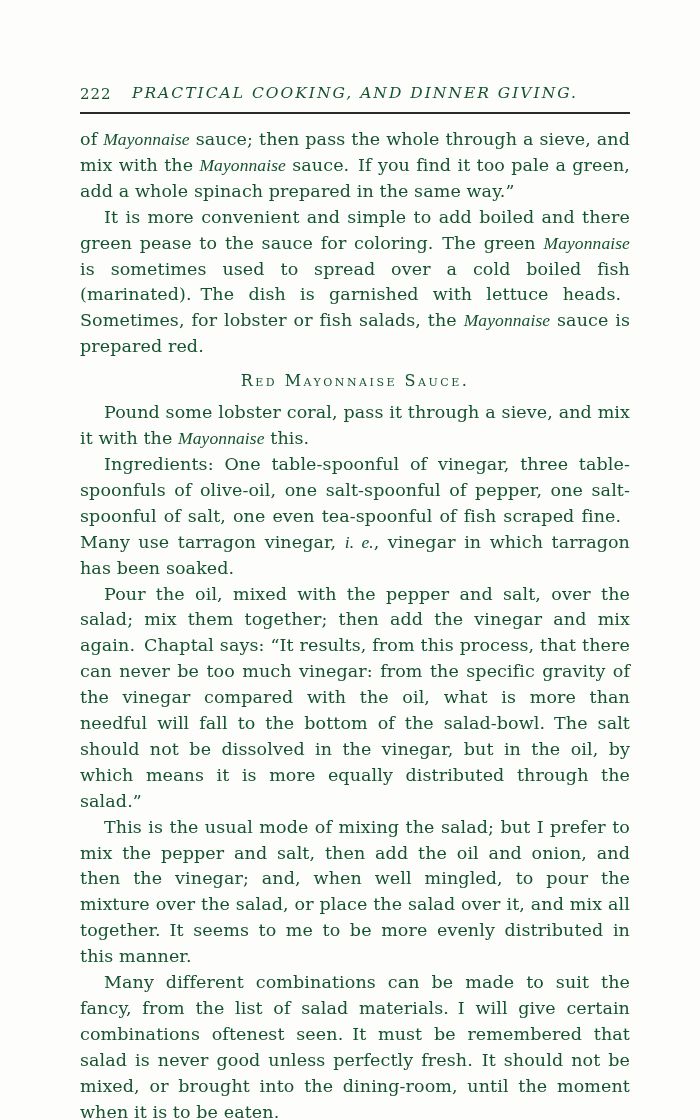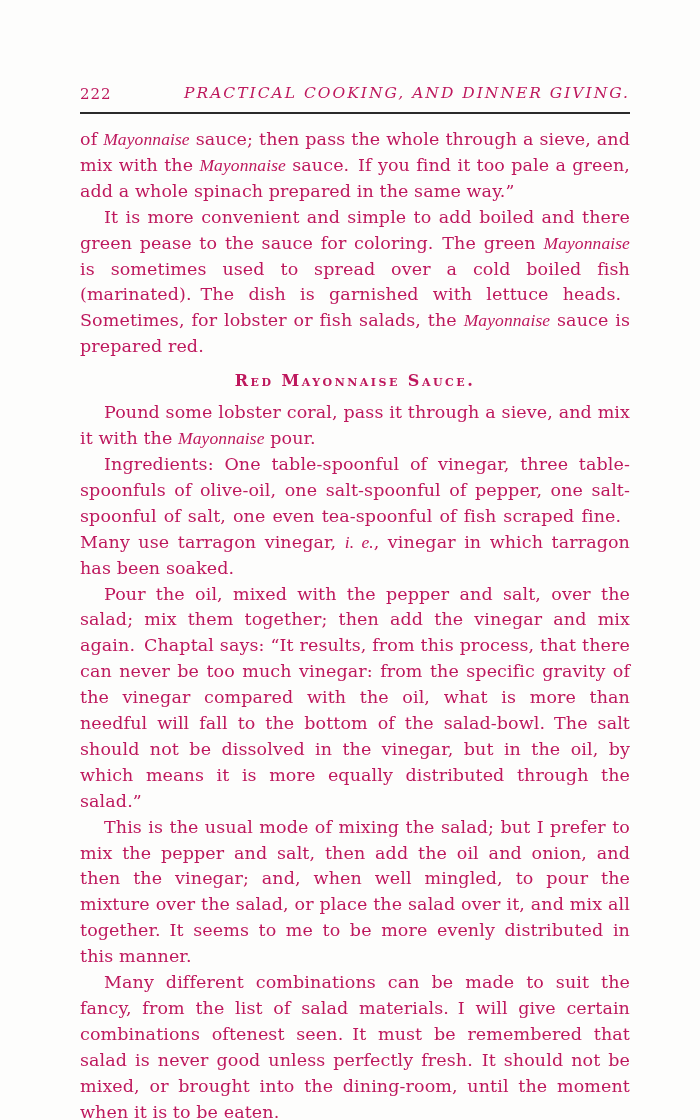--- a/index.html
+++ b/index.html
@@ -25,21 +25,21 @@
   }
   .pagenum {
     position: absolute;
     left: 0;
     top: 3px;
     font-size: 15px;
     letter-spacing: 1px;
   }
   .running-title {
     display: block;
-    text-align: right;
+    text-align: center;
     font-style: italic;
     font-size: 15.5px;
     letter-spacing: 2px;
     white-space: nowrap;
     padding-top: 2px;
   }
   .rule {
     border: none;
     border-top: 2px solid #2b2b2b;
     margin: 6px 0 0 0;
@@ -53,43 +53,43 @@
   }
   .body p {
     margin: 0;
     text-indent: 24px;
   }
   .body p.noindent {
     text-indent: 0;
   }
   .sect {
     font-size: 16px;
-    font-weight: bold;
+    font-weight: normal;
     font-variant: small-caps;
     letter-spacing: 2.5px;
     text-align: center;
     text-indent: 0;
     margin: 9px 0 7px 0;
     line-height: 24px;
   }
   i { font-style: italic; font-family: Liberation Serif, serif; }
 </style>
 </head>
 <body>
 
-<div class="page" style="background: rgb(253, 253, 252); color: #be185d;">
+<div class="page" style="background: rgb(253, 253, 252); color: #14532d;">
   <div class="header">
     <span class="pagenum">222</span>
     <span class="running-title">PRACTICAL COOKING, AND DINNER GIVING.</span>
   </div>
   <hr class="rule">
   <div class="body">
     <p class="noindent"><span>of </span><i>Mayonnaise</i><span> sauce; then pass the whole through a sieve, and mix with the </span><i>Mayonnaise</i><span> sauce. If you find it too pale a green, add a whole spinach prepared in the same way.”</span></p>
     <p><span>It is more convenient and simple to add boiled and there green pease to the sauce for coloring. The green </span><i>Mayonnaise</i><span> is sometimes used to spread over a cold boiled fish (marinated). The dish is garnished with lettuce heads. Sometimes, for lobster or fish salads, the </span><i>Mayonnaise</i><span> sauce is prepared red.</span></p>
     <h2 class="sect">Red Mayonnaise Sauce.</h2>
-    <p><span>Pound some lobster coral, pass it through a sieve, and mix it with the </span><i>Mayonnaise</i><span> pour.</span></p>
+    <p><span>Pound some lobster coral, pass it through a sieve, and mix it with the </span><i>Mayonnaise</i><span> this.</span></p>
     <p><span>Ingredients: One table-spoonful of vinegar, three table-spoonfuls of olive-oil, one salt-spoonful of pepper, one salt-spoonful of salt, one even tea-spoonful of fish scraped fine. Many use tarragon vinegar, </span><i>i. e.</i><span>, vinegar in which tarragon has been soaked.</span></p>
     <p><span>Pour the oil, mixed with the pepper and salt, over the salad; mix them together; then add the vinegar and mix again. Chaptal says: “It results, from this process, that there can never be too much vinegar: from the specific gravity of the vinegar compared with the oil, what is more than needful will fall to the bottom of the salad-bowl. The salt should not be dissolved in the vinegar, but in the oil, by which means it is more equally distributed through the salad.”</span></p>
     <p><span>This is the usual mode of mixing the salad; but I prefer to mix the pepper and salt, then add the oil and onion, and then the vinegar; and, when well mingled, to pour the mixture over the salad, or place the salad over it, and mix all together. It seems to me to be more evenly distributed in this manner.</span></p>
     <p><span>Many different combinations can be made to suit the fancy, from the list of salad materials. I will give certain combinations oftenest seen. It must be remembered that salad is never good unless perfectly fresh. It should not be mixed, or brought into the dining-room, until the moment when it is to be eaten.</span></p>
 
   </div>
 </div>
 
 </body></html>

